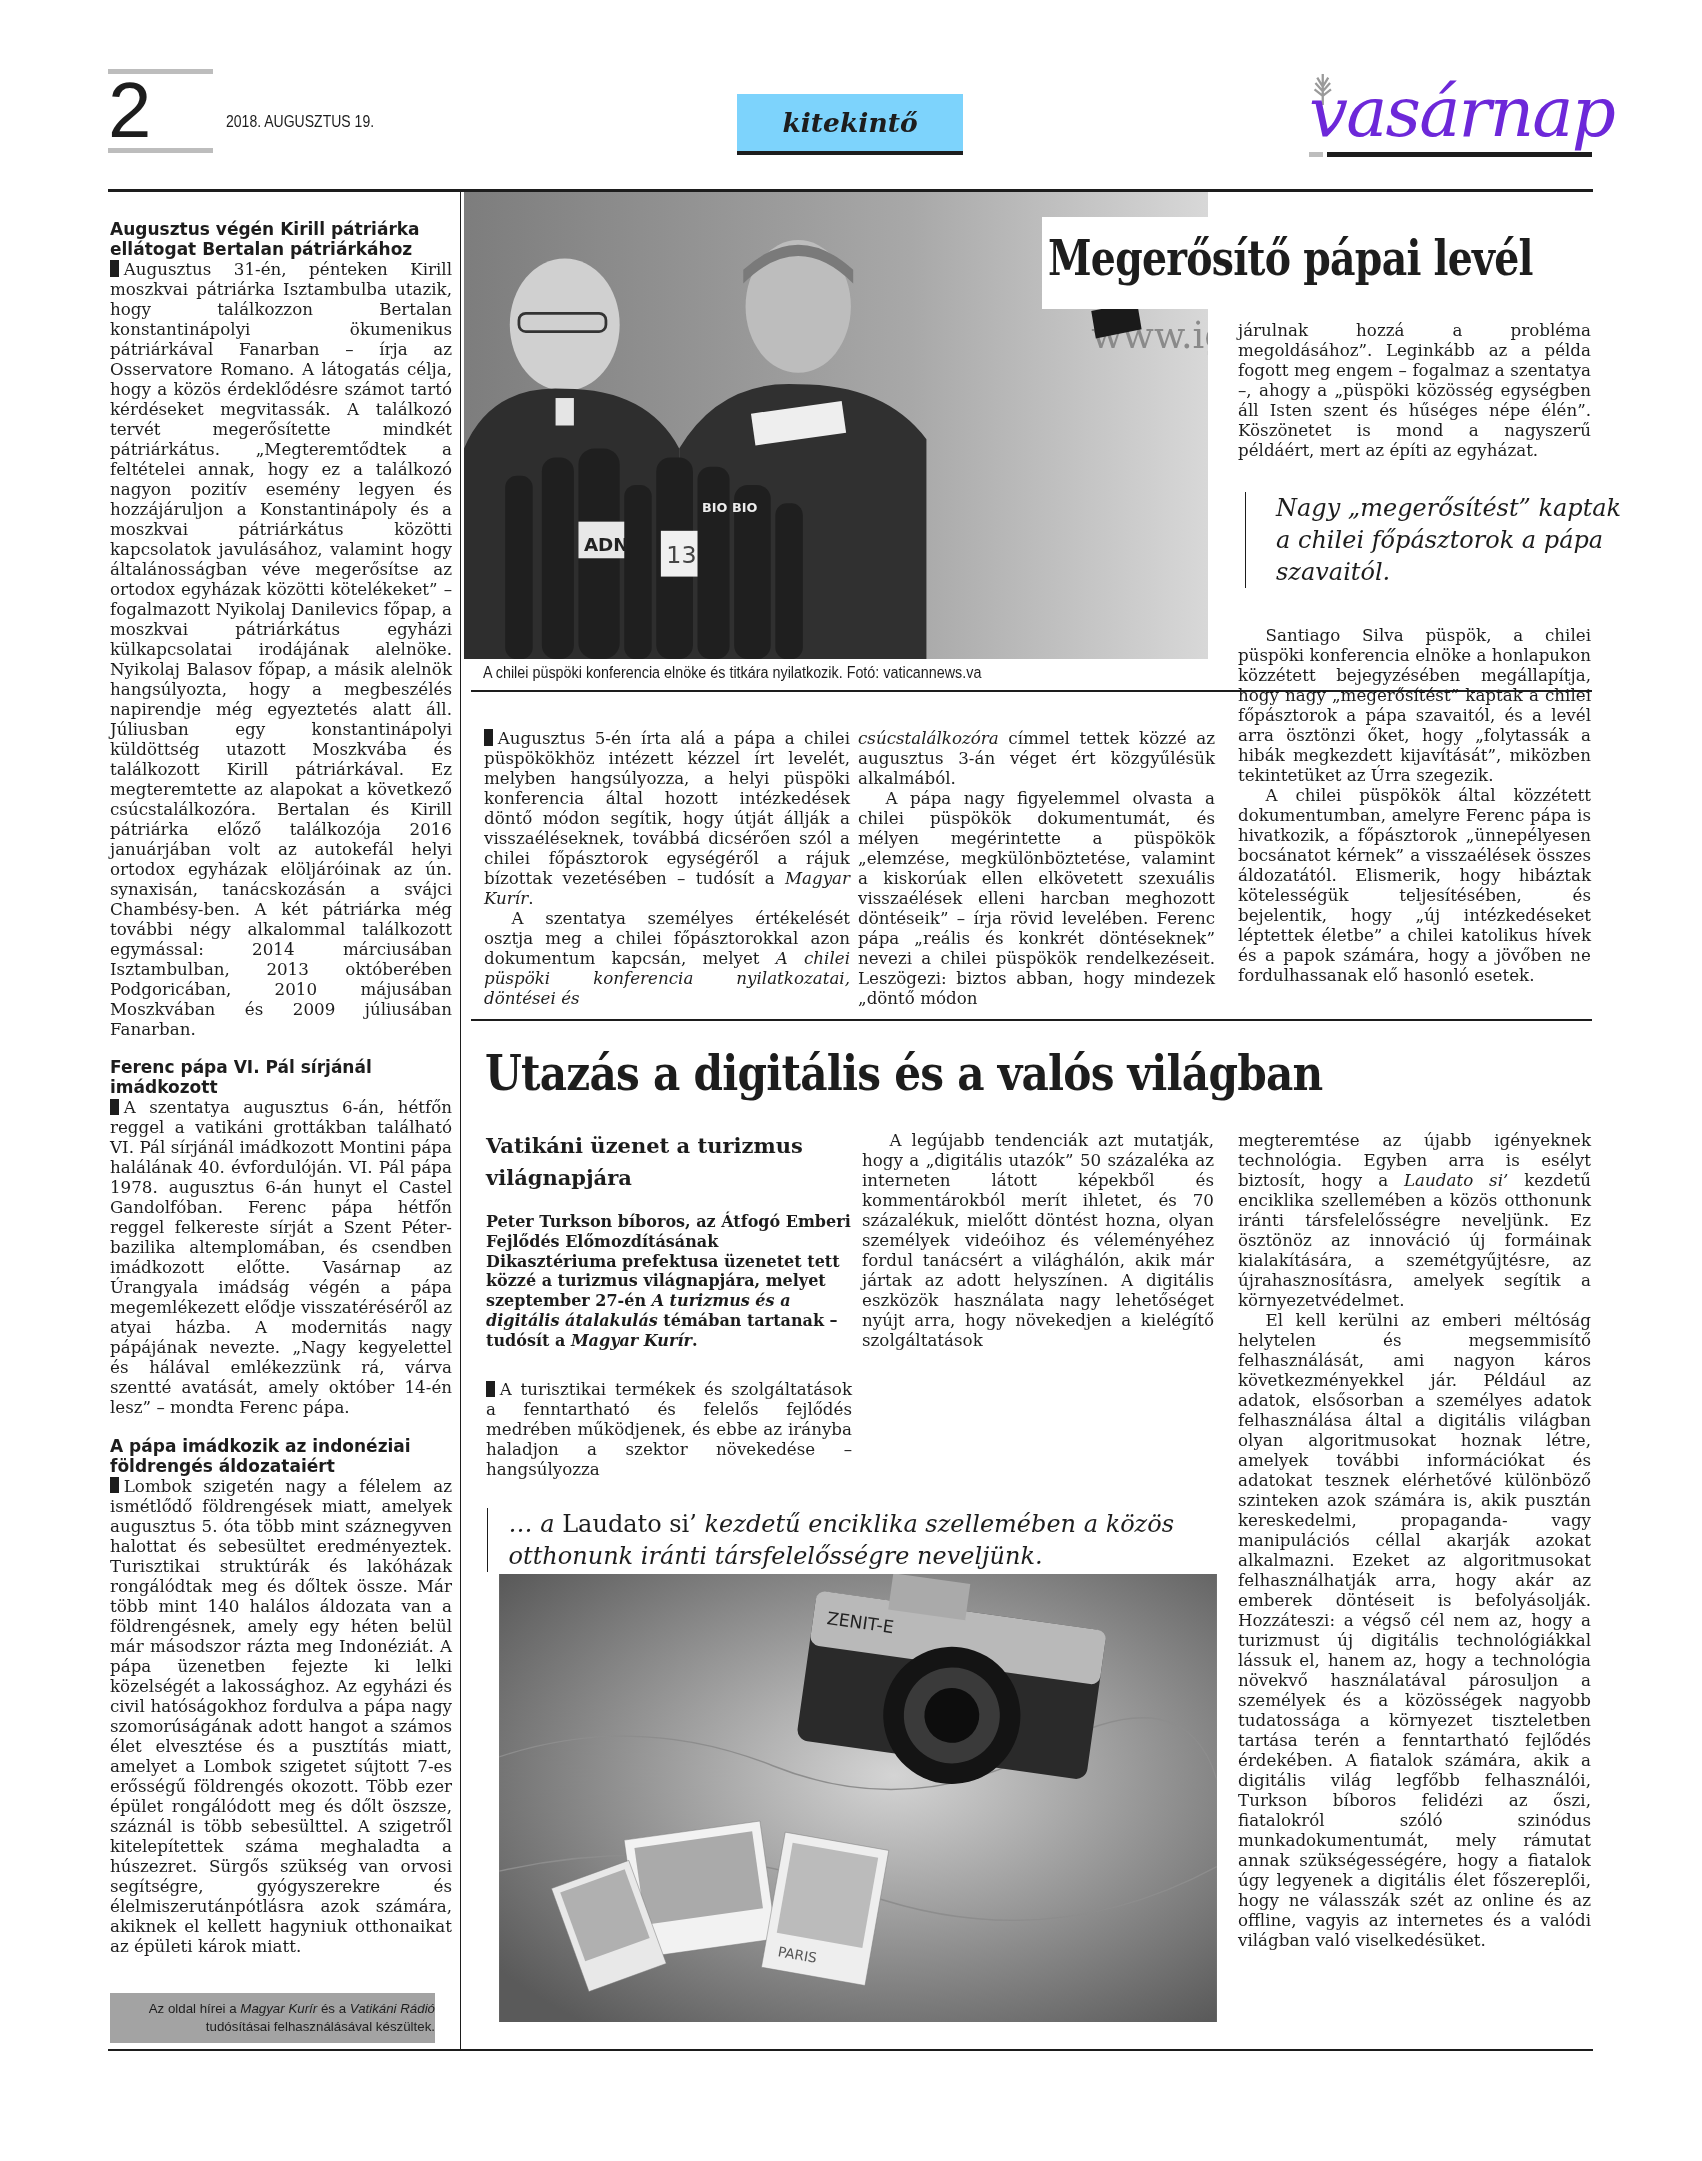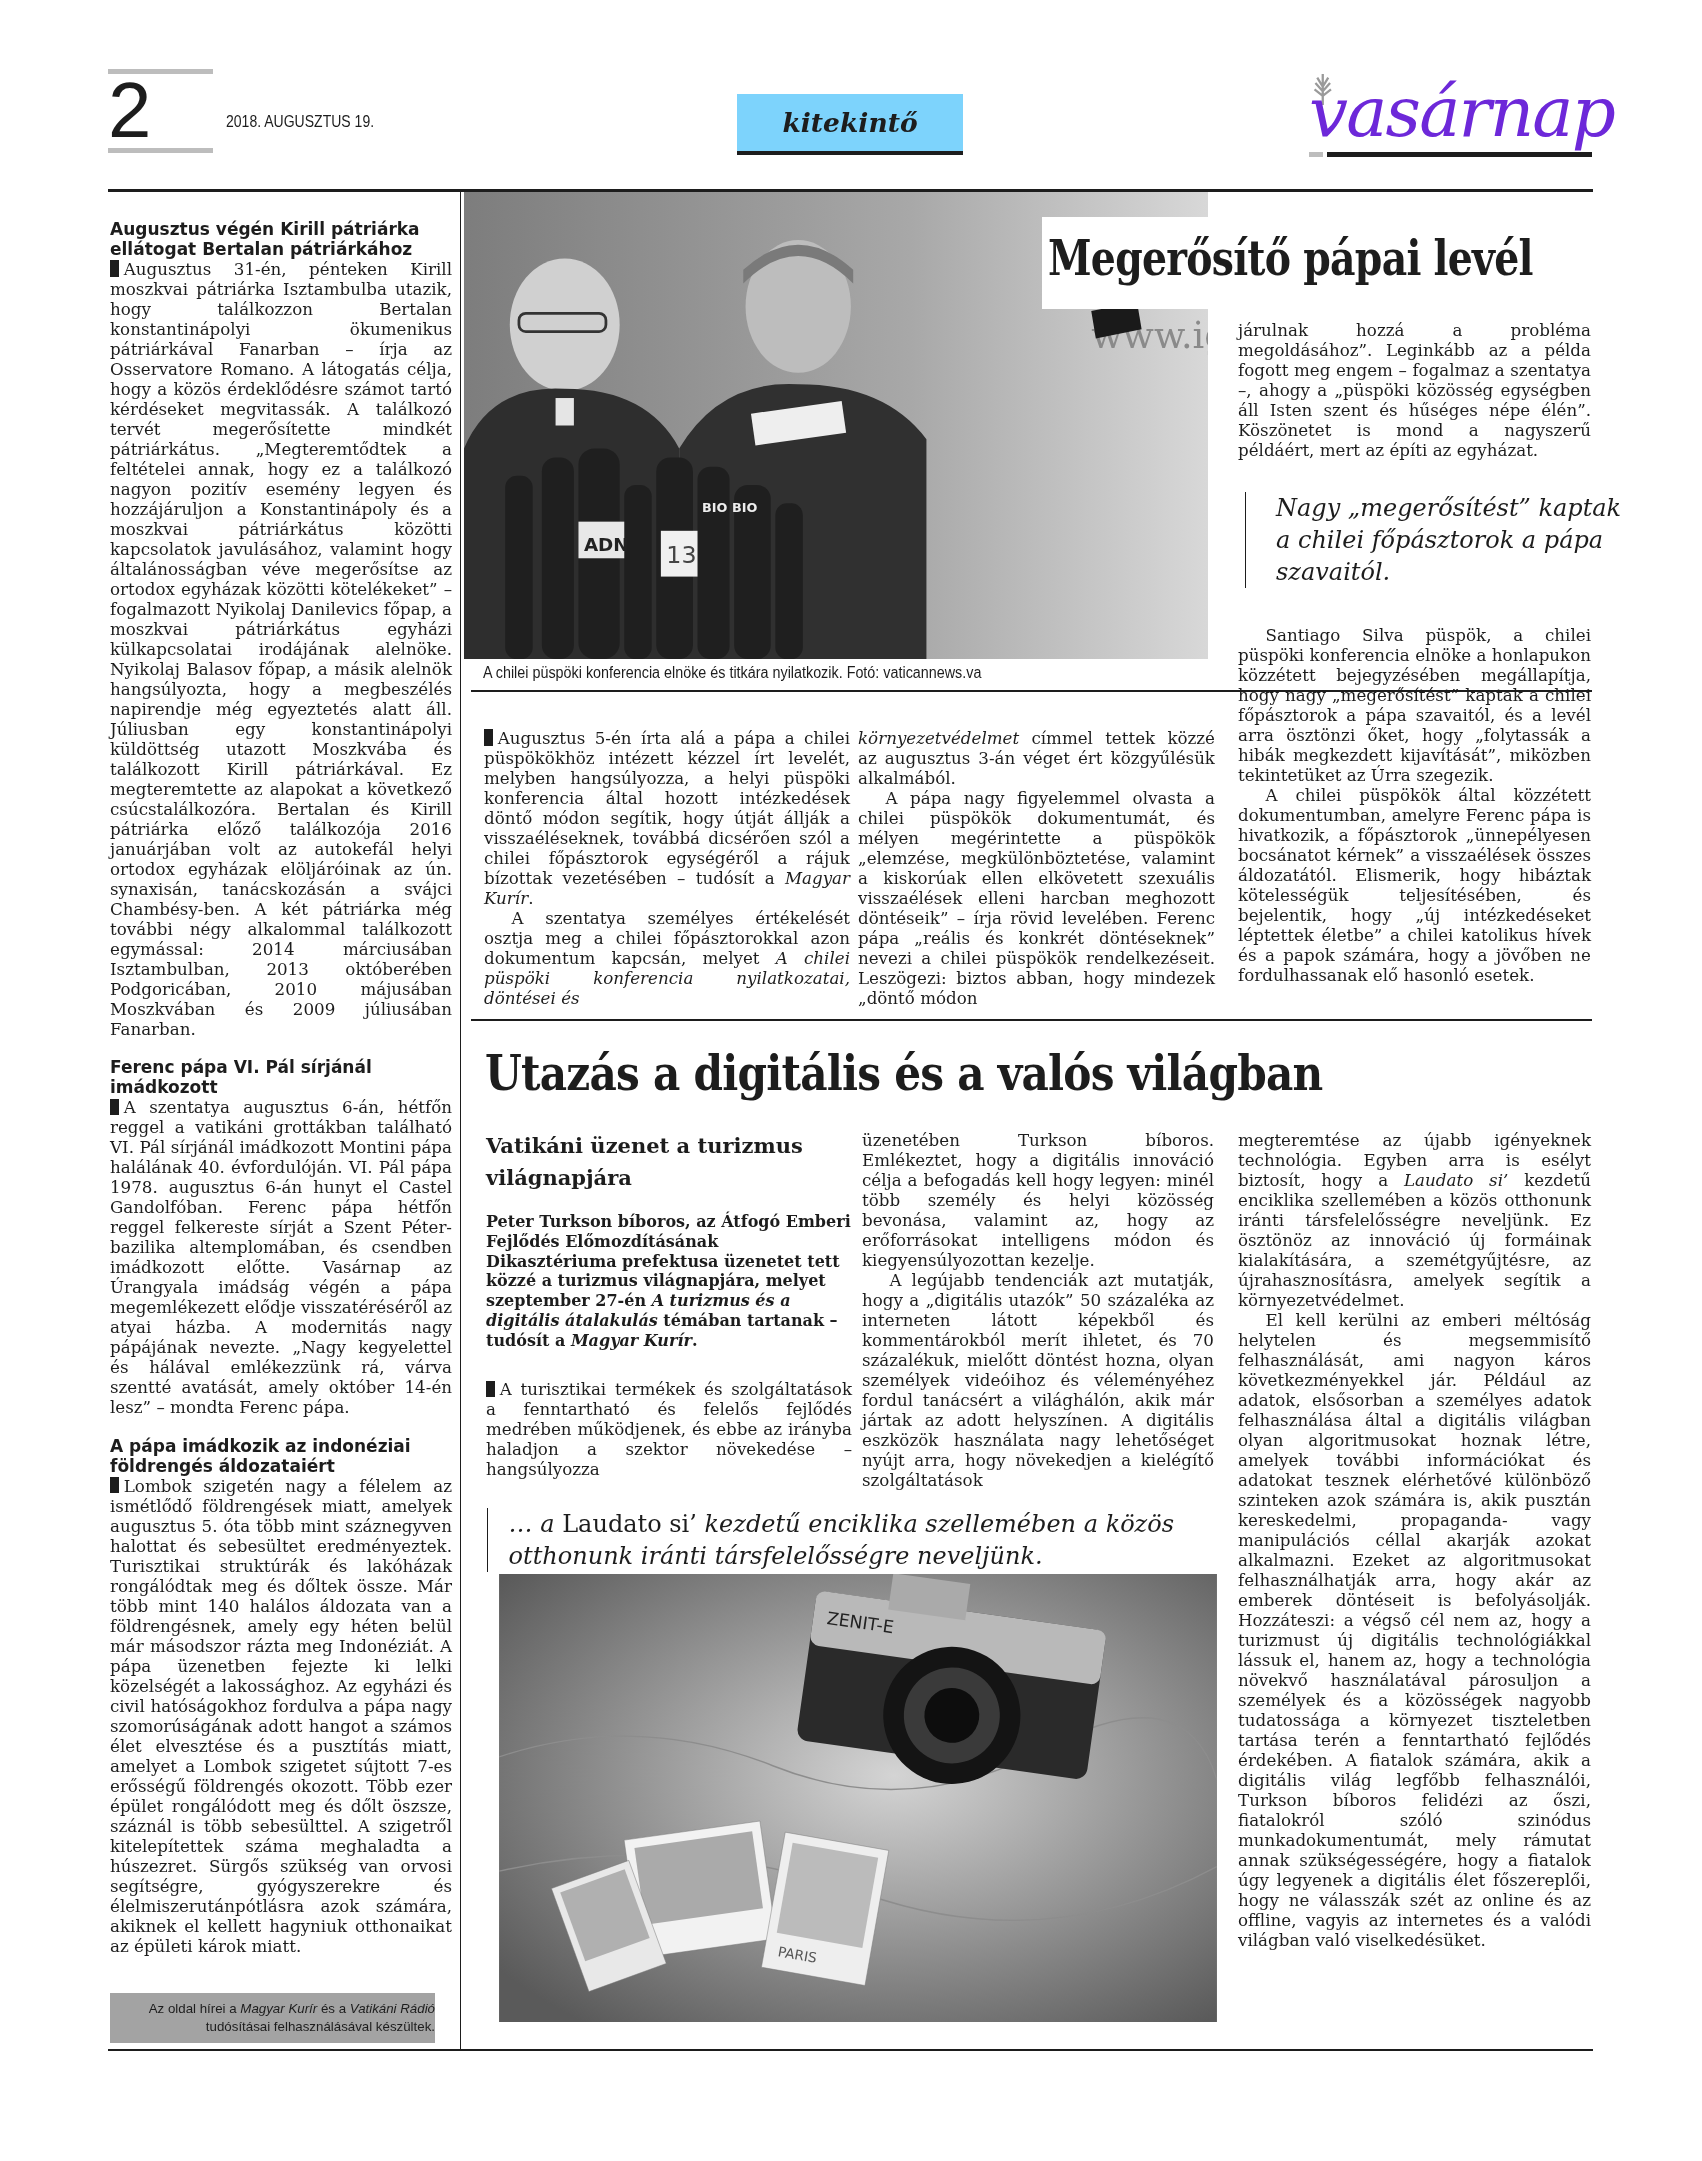--- a/index.html
+++ b/index.html
@@ -115,42 +115,41 @@
 <div class="abs h1box"></div>
 <h1 class="abs h1" style="margin:0">Megerősítő pápai levél</h1>
 <div class="abs caption">A chilei püspöki konferencia elnöke és titkára nyilatkozik. Fotó: vaticannews.va</div>
 <div class="abs caprule"></div>
 
 <div class="abs col" style="left:484px;top:728px;width:366px;">
   <p><span class="blk"></span><span>Augusztus 5-én írta alá a pápa a chilei püspökökhöz intézett kézzel írt levelét, melyben hangsúlyozza, a helyi püspöki konferencia által hozott intézkedések döntő módon segítik, hogy útját állják a visszaéléseknek, továbbá dicsérően szól a chilei főpásztorok egységéről a rájuk bízottak vezetésében – tudósít a </span><i>Magyar Kurír</i><span>.</span></p>
   <p class="ind"><span>A szentatya személyes értékelését osztja meg a chilei főpásztorokkal azon dokumentum kapcsán, melyet </span><i>A chilei püspöki konferencia nyilatkozatai, döntései és</i></p>
 </div>
 <div class="abs col" style="left:858px;top:728px;width:357px;">
-  <p><i>környezetvédelmet</i><span> címmel tettek közzé az augusztus 3-án véget ért közgyűlésük alkalmából.</span></p>
+  <p><i>csúcstalálkozóra</i><span> címmel tettek közzé az augusztus 3-án véget ért közgyűlésük alkalmából.</span></p>
   <p class="ind">A pápa nagy figyelemmel olvasta a chilei püspökök dokumentumát, és mélyen megérintette a püspökök „elemzése, megkülönböztetése, valamint a kiskorúak ellen elkövetett szexuális visszaélések elleni harcban meghozott döntéseik” – írja rövid levelében. Ferenc pápa „reális és konkrét döntéseknek” nevezi a chilei püspökök rendelkezéseit. Leszögezi: biztos abban, hogy mindezek „döntő módon</p>
 </div>
 <div class="abs col" style="left:1238px;top:320px;width:353px;">
   <p>járulnak hozzá a probléma megoldásához”. Leginkább az a példa fogott meg engem – fogalmaz a szentatya –, ahogy a „püspöki közösség egységben áll Isten szent és hűséges népe élén”. Köszönetet is mond a nagyszerű példáért, mert az építi az egyházat.</p>
 </div>
 <div class="abs pull1">Nagy „megerősítést” kaptak a chilei főpásztorok a pápa szavaitól.</div>
 <div class="abs col" style="left:1238px;top:625px;width:353px;">
   <p class="ind">Santiago Silva püspök, a chilei püspöki konferencia elnöke a honlapukon közzétett bejegyzésében megállapítja, hogy nagy „megerősítést” kaptak a chilei főpásztorok a pápa szavaitól, és a levél arra ösztönzi őket, hogy „folytassák a hibák megkezdett kijavítását”, miközben tekintetüket az Úrra szegezik.</p>
   <p class="ind">A chilei püspökök által közzétett dokumentumban, amelyre Ferenc pápa is hivatkozik, a főpásztorok „ünnepélyesen bocsánatot kérnek” a visszaélések összes áldozatától. Elismerik, hogy hibáztak kötelességük teljesítésében, és bejelentik, hogy „új intézkedéseket léptettek életbe” a chilei katolikus hívek és a papok számára, hogy a jövőben ne fordulhassanak elő hasonló esetek.</p>
 </div>
 
 <div class="abs midrule"></div>
 
 <h1 class="abs h2" style="margin:0">Utazás a digitális és a valós világban</h1>
 <div class="abs col" style="left:486px;top:1130px;width:366px;">
   <h2 class="h3" style="position:static;margin:0 0 18.3px 0;font-size:21px;line-height:32px;text-align:left">Vatikáni üzenet a turizmus világnapjára</h2>
   <p class="lead"><span>Peter Turkson bíboros, az Átfogó Emberi Fejlődés Előmozdításának Dikasztériuma prefektusa üzenetet tett közzé a turizmus világnapjára, melyet szeptember 27-én </span><i>A turizmus és a digitális átalakulás</i><span> témában tartanak – tudósít a </span><i>Magyar Kurír</i><span>.</span></p>
   <p style="margin-top:29px"><span class="blk"></span><span>A turisztikai termékek és szolgáltatások a fenntartható és felelős fejlődés medrében működjenek, és ebbe az irányba haladjon a szektor növekedése – hangsúlyozza</span></p>
 </div>
 <div class="abs col" style="left:862px;top:1130px;width:352px;">
-  <p>üzenetében Turkson bíboros. Emlékeztet, hogy a digitális innováció célja a befogadás kell hogy legyen: minél több személy és helyi közösség bevonása, valamint az, hogy az erőforrásokat intelligens módon és kiegyensúlyozottan kezelje.</p>
   <p class="ind">A legújabb tendenciák azt mutatják, hogy a „digitális utazók” 50 százaléka az interneten látott képekből és kommentárokból merít ihletet, és 70 százalékuk, mielőtt döntést hozna, olyan személyek videóihoz és véleményéhez fordul tanácsért a világhálón, akik már jártak az adott helyszínen. A digitális eszközök használata nagy lehetőséget nyújt arra, hogy növekedjen a kielégítő szolgáltatások</p>
 </div>
 <div class="abs col" style="left:1238px;top:1130px;width:353px;">
   <p><span>megteremtése az újabb igényeknek technológia. Egyben arra is esélyt biztosít, hogy a </span><i>Laudato si’</i><span> kezdetű enciklika szellemében a közös otthonunk iránti társfelelősségre neveljünk. Ez ösztönöz az innováció új formáinak kialakítására, a szemétgyűjtésre, az újrahasznosításra, amelyek segítik a környezetvédelmet.</span></p>
   <p class="ind">El kell kerülni az emberi méltóság helytelen és megsemmisítő felhasználását, ami nagyon káros következményekkel jár. Például az adatok, elsősorban a személyes adatok felhasználása által a digitális világban olyan algoritmusokat hoznak létre, amelyek további információkat és adatokat tesznek elérhetővé különböző szinteken azok számára is, akik pusztán kereskedelmi, propaganda- vagy manipulációs céllal akarják azokat alkalmazni. Ezeket az algoritmusokat felhasználhatják arra, hogy akár az emberek döntéseit is befolyásolják. Hozzáteszi: a végső cél nem az, hogy a turizmust új digitális technológiákkal lássuk el, hanem az, hogy a technológia növekvő használatával párosuljon a személyek és a közösségek nagyobb tudatossága a környezet tiszteletben tartása terén a fenntartható fejlődés érdekében. A fiatalok számára, akik a digitális világ legfőbb felhasználói, Turkson bíboros felidézi az őszi, fiatalokról szóló szinódus munkadokumentumát, mely rámutat annak szükségességére, hogy a fiatalok úgy legyenek a digitális élet főszereplői, hogy ne válasszák szét az online és az offline, vagyis az internetes és a valódi világban való viselkedésüket.</p>
 </div>
 
 <div class="abs pull2">
   <span>… a </span><span class="up">Laudato si’</span><span> kezdetű enciklika szellemében a közös otthonunk iránti társfelelősségre neveljünk.</span>
 </div>

